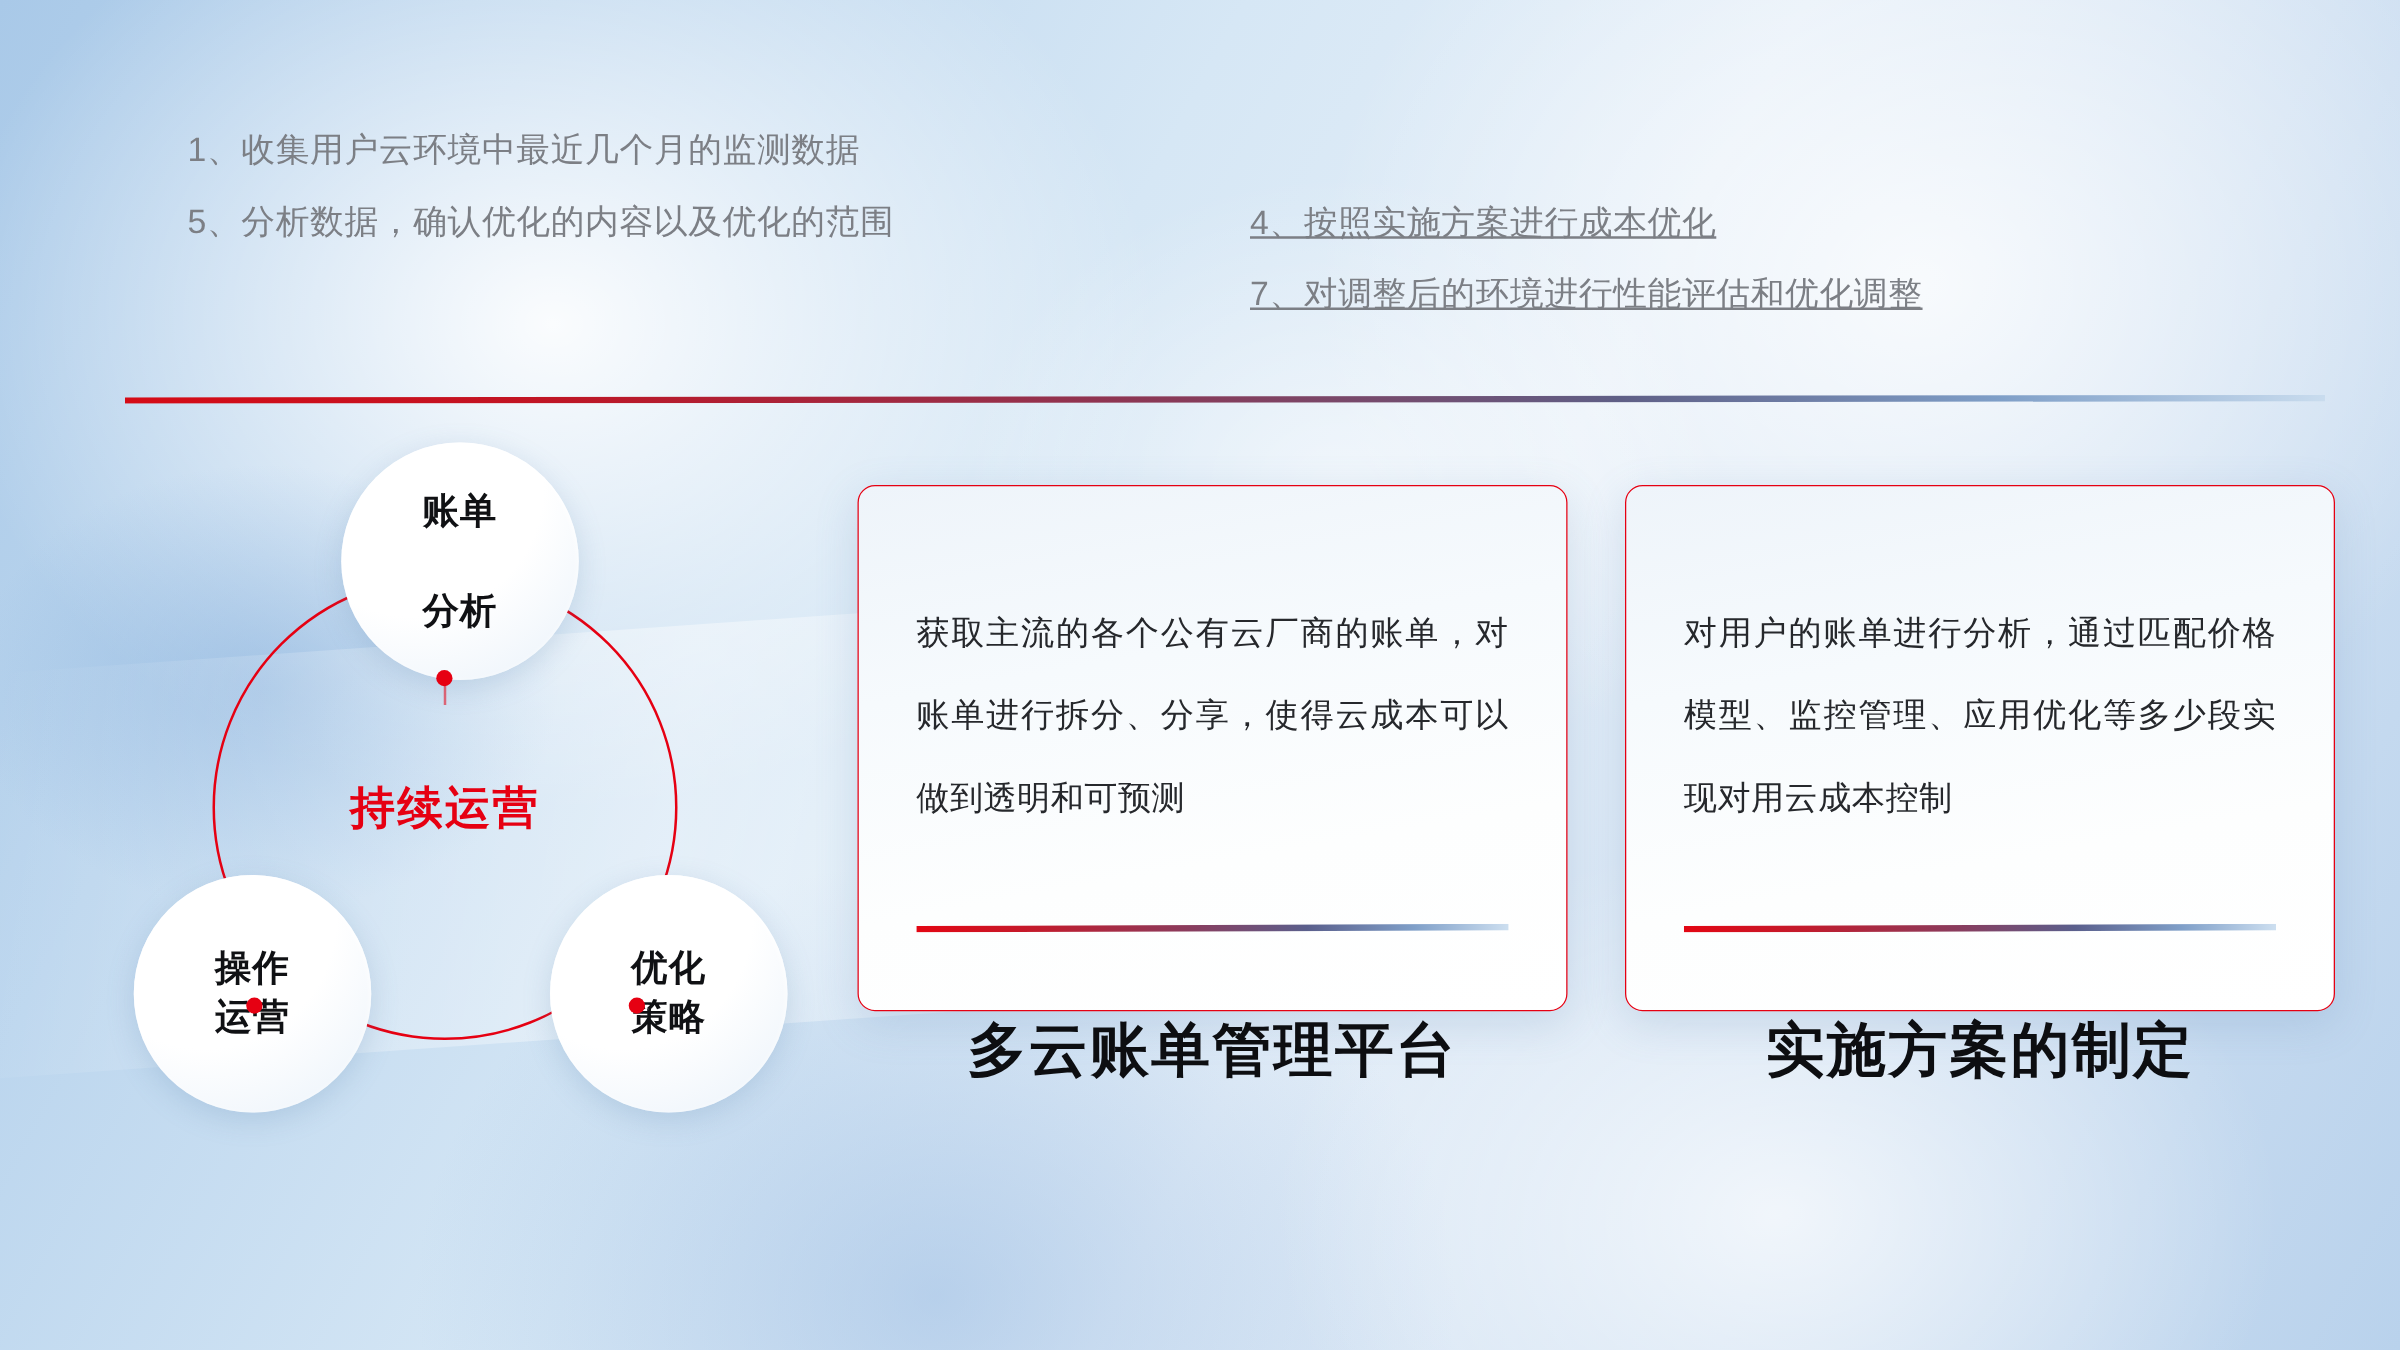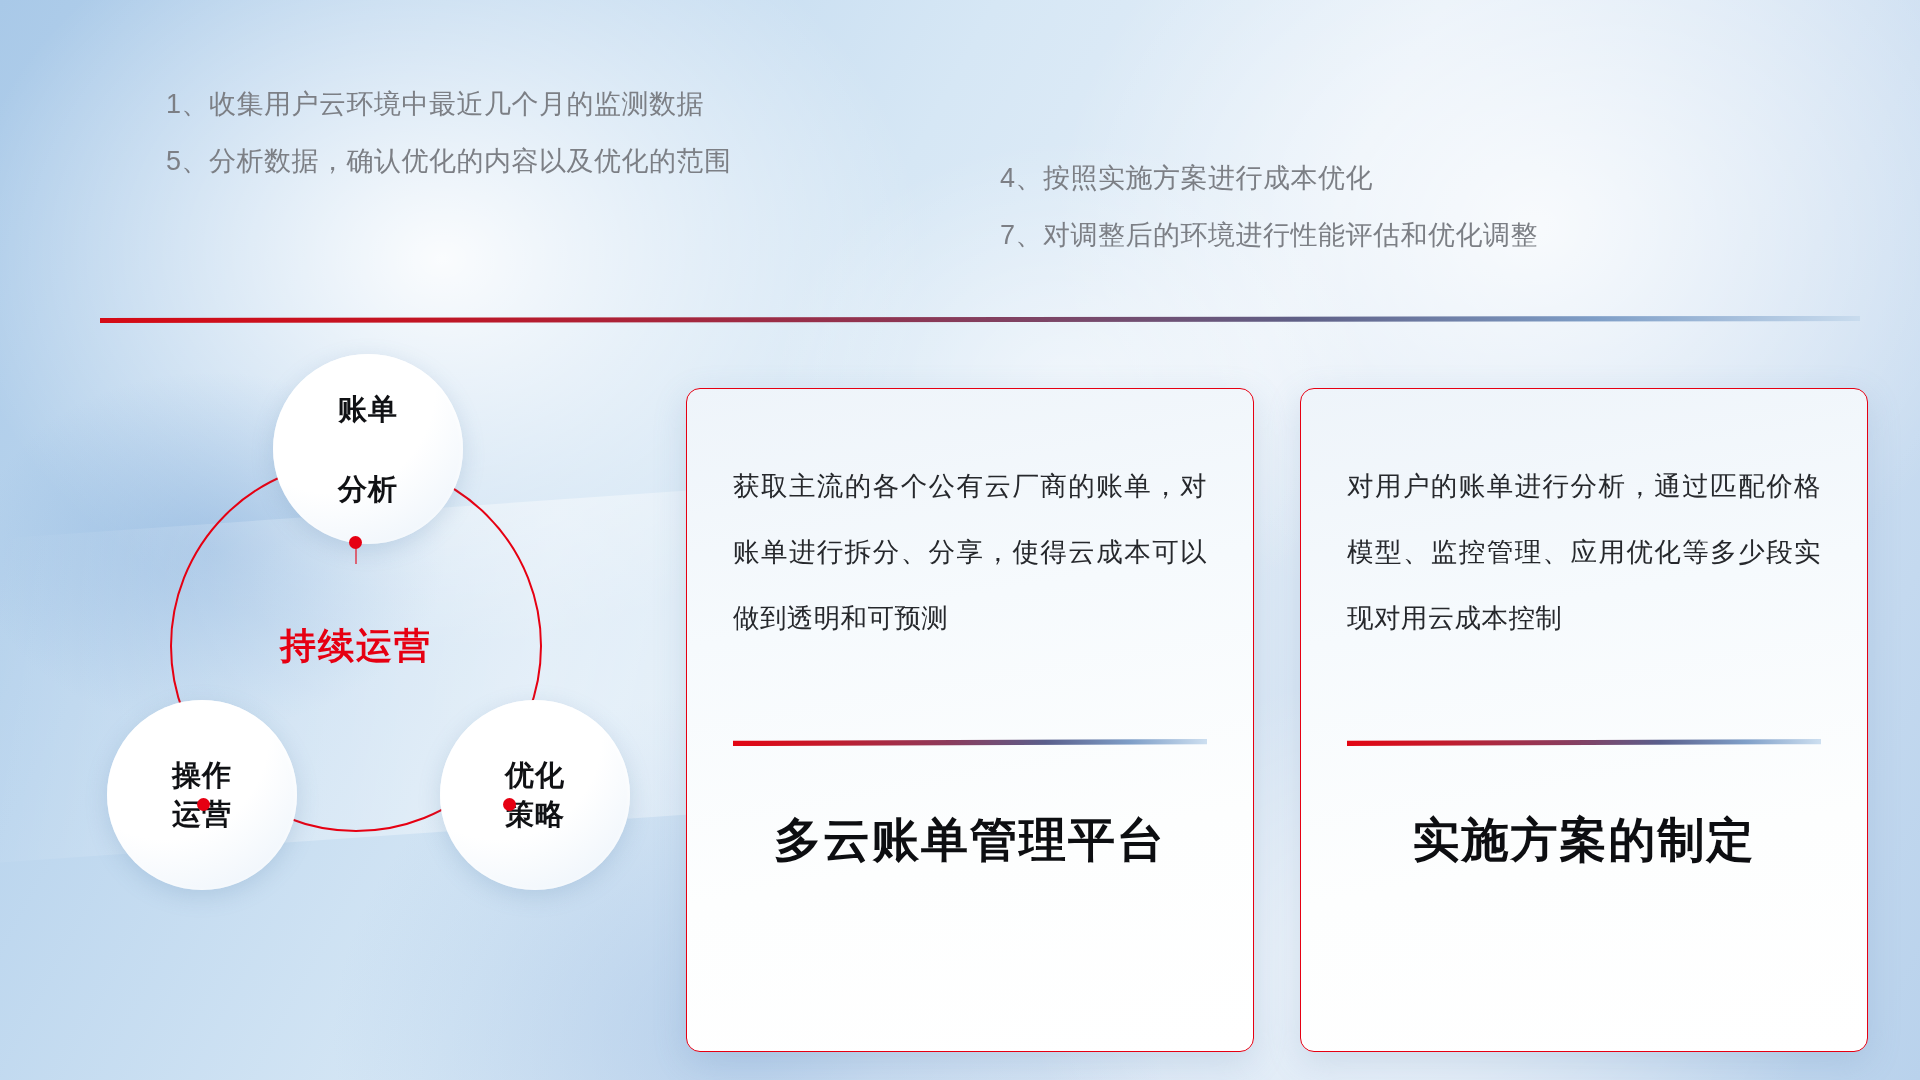--- a/index.html
+++ b/index.html
@@ -42,22 +42,22 @@
   }
   .bg-sheen{
     position:absolute;left:0;top:46%;width:62%;height:30%;
     background:linear-gradient(100deg,rgba(255,255,255,0) 0%,rgba(255,255,255,.42) 45%,rgba(255,255,255,0) 100%);
     transform:skewY(-4deg);
   }
 
   
   .bullets{position:absolute;color:#7c7f85;letter-spacing:.5px;}
   .bullets .row{font-size:27px;line-height:57px;white-space:nowrap;}
-  #bullets-left{left:150px;top:76px;margin-left:16px;}
-  #bullets-right{left:1000px;top:150px;}
+  #bullets-left{left:150px;top:92px;}
+  #bullets-right{left:1000px;top:150px;text-decoration:underline;}
 
   
   #top-rule{
     position:absolute;left:100px;top:316px;width:1760px;height:7px;
     background:linear-gradient(90deg,#d50b16 0%,#c21423 18%,#8e3552 45%,#5f5f86 68%,#7e9ec7 85%,#c9dcee 100%);
     clip-path:polygon(0 28%,100% 0,100% 72%,0 100%);
   }
 
   
   #venn{position:absolute;left:95px;top:350px;width:540px;height:600px;}
@@ -84,25 +84,25 @@
   }
   .dot{position:absolute;width:13px;height:13px;border-radius:50%;background:#e60012;}
   #dot-top{left:254px;top:186px;}
   #dot-bl{left:102px;top:448px;}
   #dot-br{left:408px;top:448px;}
   .node-line{position:absolute;background:rgba(230,0,18,.55);width:2px;}
   #line-top{left:260px;top:196px;height:18px;}
 
   
   .card{
-    position:absolute;top:388px;width:568px;height:664px;
+    position:absolute;top:388px;width:568px;height:421px;
     border:1.6px solid #e60012;border-radius:14px;box-sizing:border-box;
     background:linear-gradient(170deg,#eef4fa 0%,#f6fafd 34%,#fdfefe 68%,#ffffff 100%);
     box-shadow:0 10px 34px rgba(95,135,180,.20);
-    padding:64px 46px 0 46px;
+    padding:84px 46px 0 46px;
   }
   #card-1{left:686px;}
   #card-2{left:1300px;}
   .card-body{
     font-size:26.5px;line-height:66px;color:#26282c;letter-spacing:.4px;
     text-align:justify;text-justify:inter-character;
   }
   .card-divider{
     position:absolute;left:46px;right:46px;height:7px;top:350px;
     background:linear-gradient(90deg,#e30613 0%,#c31b2c 20%,#8a3c5d 46%,#5a5f8c 66%,#7f9fc8 84%,#cddff0 100%);

